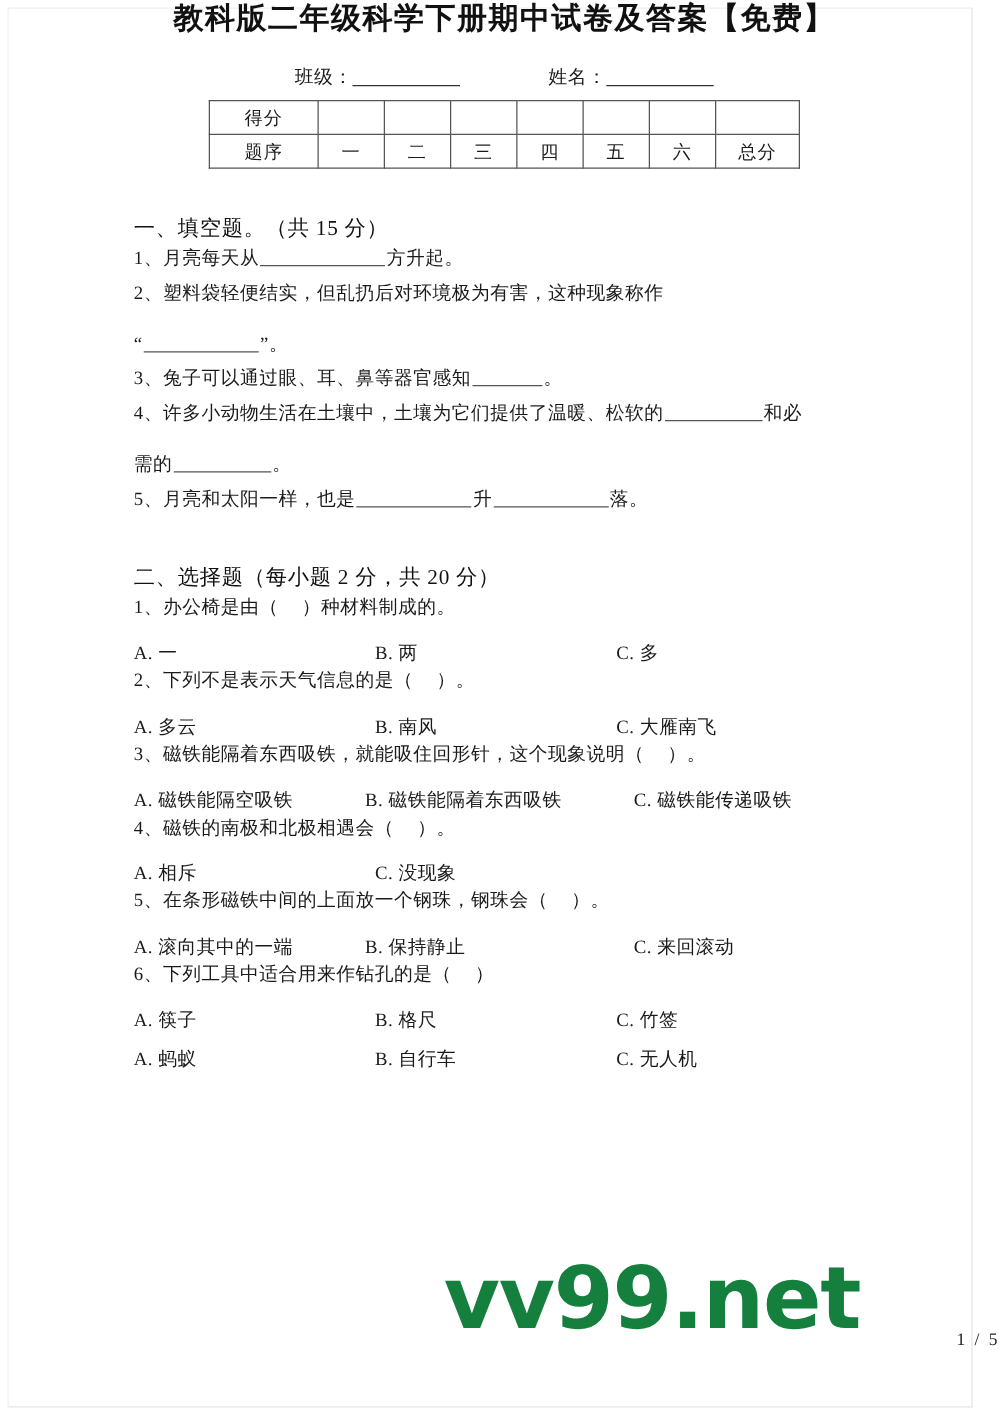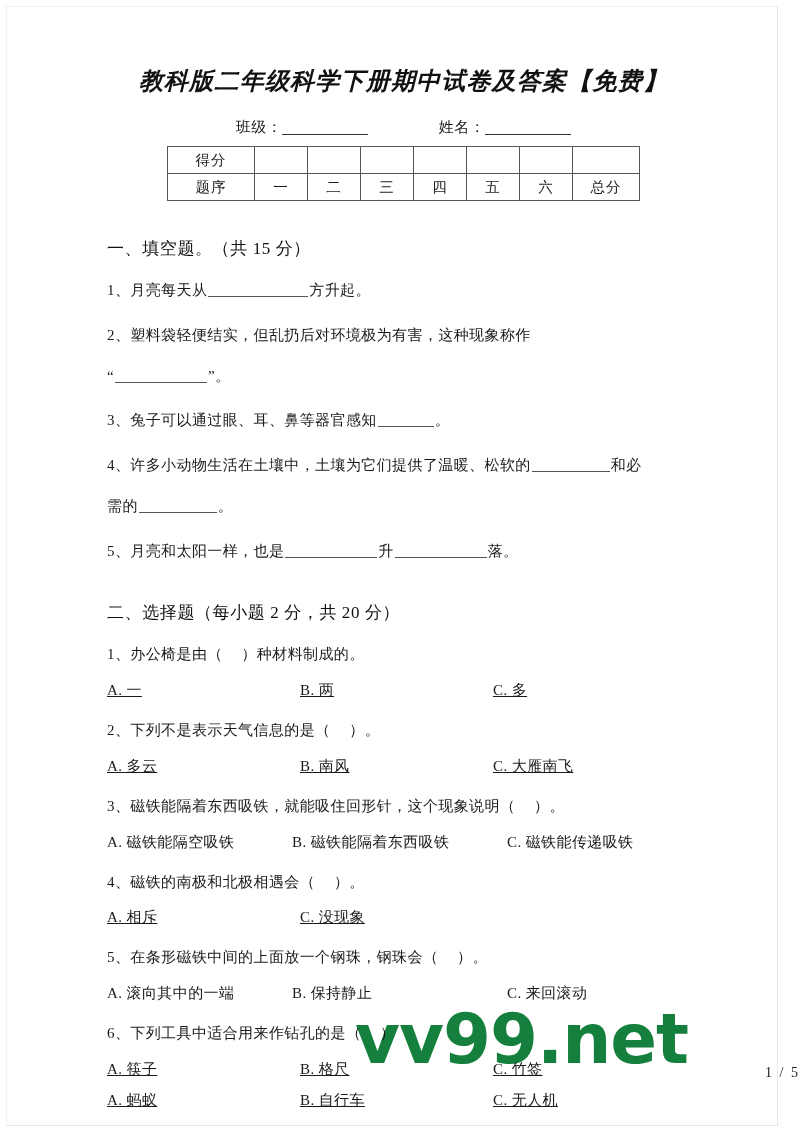--- a/index.html
+++ b/index.html
@@ -34,29 +34,27 @@
   }
   #content {
     position: relative;
     z-index: 3;
     padding: 0 100px 0 107px;
   }
 
   
   .doc-title {
     margin: 0;
-    padding-top: 66px;
     text-align: center;
     font-size: 24px;
     font-weight: bold;
     letter-spacing: 1.2px;
     line-height: 1.25;
     color: #111;
     white-space: nowrap;
-    font-style: italic;
   }
 
   
   .idline {
     margin-top: 22px;
     text-align: center;
     font-size: 15px;
     letter-spacing: .5px;
     color: #1a1a1a;
     white-space: nowrap;
@@ -98,36 +96,35 @@
 
   
   .section-head {
     margin-top: 36px;
     font-size: 17px;
     font-weight: normal;
     letter-spacing: .6px;
     color: #111;
   }
   .q {
-    margin-top: 17px;
     font-size: 15px;
     line-height: 1.85;
     letter-spacing: .4px;
     color: #1a1a1a;
   }
   .q.tight { margin-top: 13px; }
   .opts {
     margin-top: 12px;
     font-size: 15px;
     letter-spacing: .4px;
     color: #1a1a1a;
     display: flex;
   }
   .opts .opt { flex: 0 0 auto; }
-  .opts.even .opt { width: 193px; text-decoration: underline; }
+  .opts.even .opt { width: 193px; }
   .opts.q3 .opt-a { width: 185px; }
   .opts.q3 .opt-b { width: 215px; }
 
   .ib {
     display: inline-block;
     border-bottom: 1px solid #555;
     height: 12px;
     vertical-align: -2px;
     margin: 0 1px;
   }

